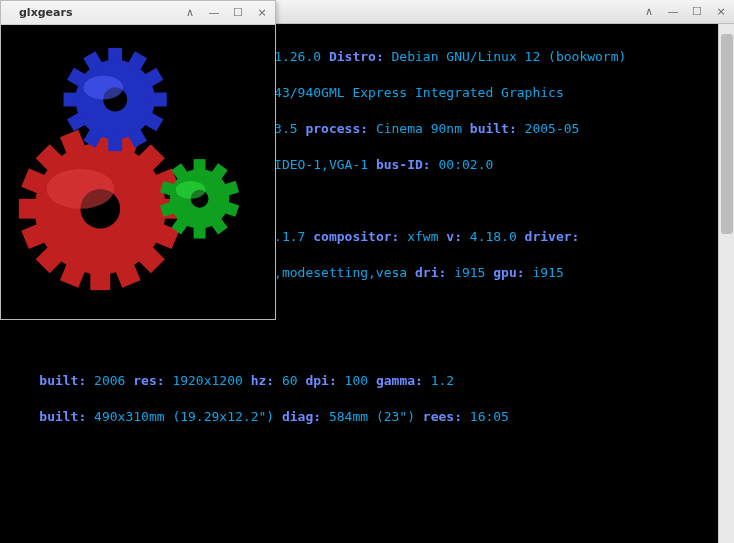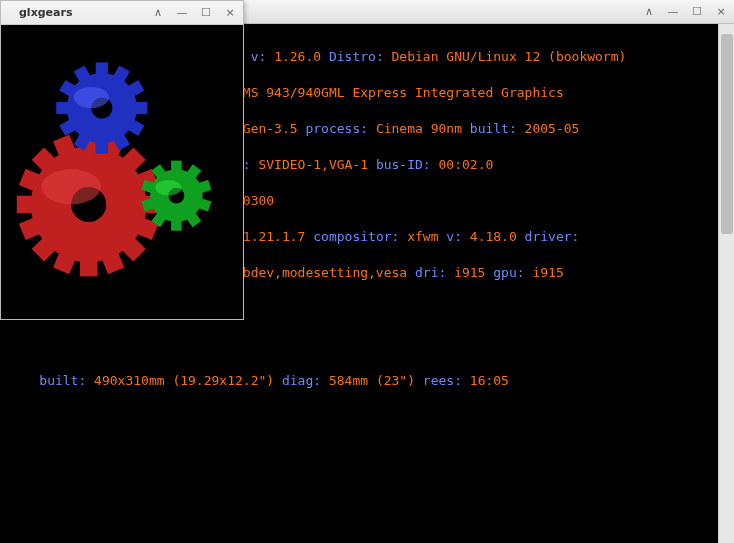--- a/index.html
+++ b/index.html
@@ -43,28 +43,28 @@
     background: #e8e8e8;
     border-left: 1px solid #ccc;
   }
   .scrollbar .thumb {
     position: absolute; left: 2px; width: 12px;
     top: 10px; height: 200px;
     background: #bdbdbd; border-radius: 3px;
   }
   .line { display: block; }
   .c-green { color: #40c940; }
-  .c-blue  { color: #6a8cff; }
+  .c-blue  { color: #6a8cff; font-weight: bold; }
   .c-orange{ color: #d8a24a; }
-  .c-white { color: #f97316; }
+  .c-white { color: #0ea5e9; }
 
   .glx-window {
     position: absolute;
     top: 0; left: 0;
-    width: 244px; height: 320px;
+    width: 276px; height: 320px;
     border: 1px solid #bbb;
     background: #e8e8e8;
     box-shadow: 2px 2px 4px rgba(0,0,0,0.2);
     z-index: 10;
   }
   .glx-titlebar {
     height: 24px;
     background: linear-gradient(#f5f5f5,#eaeaea);
     display: flex; align-items: center;
     font-size: 11px; color: #333;
@@ -93,20 +93,21 @@
 <div class="terminal">
 <span class="line">                             <span class="c-green">M</span> <span class="c-blue">v:</span> <span class="c-white">1.26.0</span> <span class="c-blue">Distro:</span> <span class="c-white">Debian GNU/Linux 12 (bookworm)</span></span>
 <span class="line">                            <span class="c-white">/GMS 943/940GML Express Integrated Graphics</span></span>
 <span class="line">                            <span class="c-blue">:</span> <span class="c-white">Gen-3.5</span> <span class="c-blue">process:</span> <span class="c-white">Cinema 90nm</span> <span class="c-blue">built:</span> <span class="c-white">2005-05</span></span>
 <span class="line">                             <span class="c-blue">y:</span> <span class="c-white">SVIDEO-1,VGA-1</span> <span class="c-blue">bus-ID:</span> <span class="c-white">00:02.0</span></span>
 <span class="line">                            <span class="c-blue">:</span> <span class="c-white">0300</span></span>
 <span class="line">                            <span class="c-blue">:</span> <span class="c-white">1.21.1.7</span> <span class="c-blue">compositor:</span> <span class="c-white">xfwm</span> <span class="c-blue">v:</span> <span class="c-white">4.18.0</span> <span class="c-blue">driver:</span></span>
 <span class="line">                             <span class="c-white">fbdev,modesetting,vesa</span> <span class="c-blue">dri:</span> <span class="c-white">i915</span> <span class="c-blue">gpu:</span> <span class="c-white">i915</span></span>
 <span class="line">                            <span class="c-orange">l</span></span>
 <span class="line"> </span>
+<span class="line">    <span class="c-blue">built:</span> <span class="c-white">2006</span> <span class="c-blue">res:</span> <span class="c-white">1920x1200</span> <span class="c-blue">hz:</span> <span class="c-white">60</span> <span class="c-blue">dpi:</span> <span class="c-white">100</span> <span class="c-blue">gamma:</span> <span class="c-white">1.2</span></span>
 <span class="line">    <span class="c-blue">built:</span> <span class="c-white">490x310mm (19.29x12.2")</span> <span class="c-blue">diag:</span> <span class="c-white">584mm (23")</span> <span class="c-blue">rees:</span> <span class="c-white">16:05</span></span>
 
 
 
 
 
 
 
 
 

